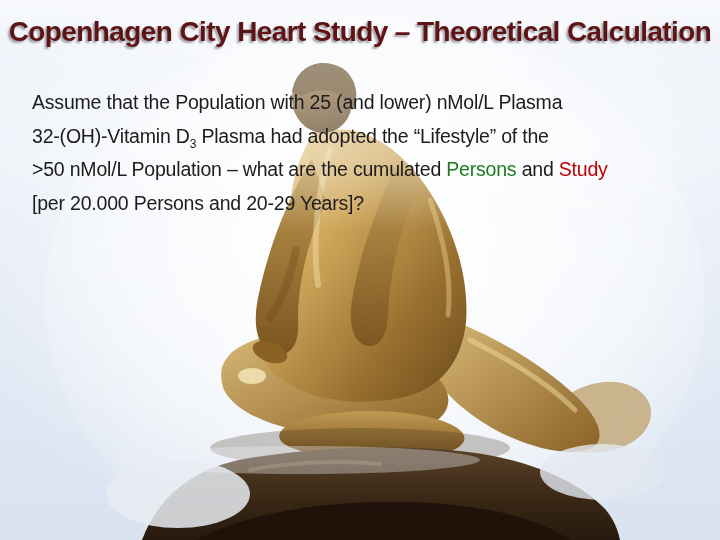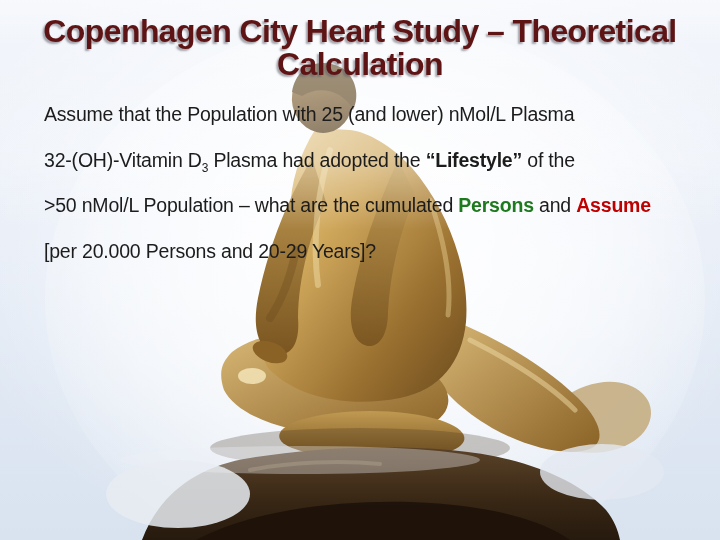--- a/index.html
+++ b/index.html
@@ -6,31 +6,31 @@
   .slide {
     position:relative; width:720px; height:540px; overflow:hidden;
     background:
       radial-gradient(ellipse 420px 330px at 50% 44%, rgba(255,255,255,.9) 0%, rgba(255,255,255,.45) 55%, rgba(255,255,255,0) 100%),
       linear-gradient(180deg, #eff3fa 0%, #e6ecf6 8%, #e7edf7 45%, #dde6f2 80%, #d9e3f0 100%);
     font-family:"Liberation Sans", sans-serif;
   }
   .statue-svg { position:absolute; left:0; top:0; width:720px; height:540px; z-index:1; }
   .slide-title {
     position:absolute; top:15px; left:0; right:0; z-index:3;
-    text-align:center; font-weight:bold; font-size:32px; line-height:33px;
+    text-align:center; font-weight:bold; font-size:28px; line-height:33px;
     letter-spacing:-0.6px;
     text-shadow:-2px 2px 2px rgba(95,95,105,.55);
   }
   .body-text {
     position:absolute; top:84px; left:28px; width:648px; z-index:3;
     font-size:19.5px; line-height:29.5px; letter-spacing:-0.2px;
   }
-  .body-text p { margin:16px; }
+  .body-text p { margin:4px; }
   .body-text sub { font-size:12px; line-height:0; }
-  .bold { font-weight:bold; }
+  .bold { font-weight:normal; }
 </style>
 </head>
 <body>
 
 <div class="slide">
 
   <svg class="statue-svg" viewBox="0 0 720 540" aria-hidden="true">
     <defs>
       <radialGradient id="glow" cx="50%" cy="45%" r="60%">
         <stop offset="0%" stop-color="#ffffff" stop-opacity="0.85"></stop>
@@ -104,17 +104,17 @@
     <ellipse cx="300" cy="460" rx="180" ry="14" fill="#eef1f6" opacity="0.35"></ellipse>
 
     <rect x="0" y="0" width="720" height="230" fill="url(#gFadeTop)"></rect>
   </svg>
 
   <div class="slide-title" style="color: rgb(94, 20, 20);">Copenhagen City Heart Study – Theoretical Calculation</div>
 
   <div class="body-text" style="color: rgb(28, 28, 28);">
     <p><span>Assume that the Population with 25 (and lower) nMol/L Plasma</span></p>
     <p><span>32-(OH)-Vitamin D</span><sub>3</sub><span> Plasma had adopted the </span><span class="bold">“Lifestyle”</span><span> of the</span></p>
-    <p><span>&gt;50 nMol/L Population – what are the cumulated </span><span class="bold" style="color: rgb(30, 122, 30);">Persons</span><span> and </span><span class="bold" style="color: rgb(190, 0, 0);">Assume</span></p>
+    <p><span>&gt;50 nMol/L Population – what are the cumulated </span><span class="bold" style="color: rgb(30, 122, 30);">Persons</span><span> and </span><span class="bold" style="color: rgb(190, 0, 0);">Study</span></p>
     <p><span>[per 20.000 Persons and 20-29 Years]?</span></p>
   </div>
 
 </div>
 
 </body></html>

